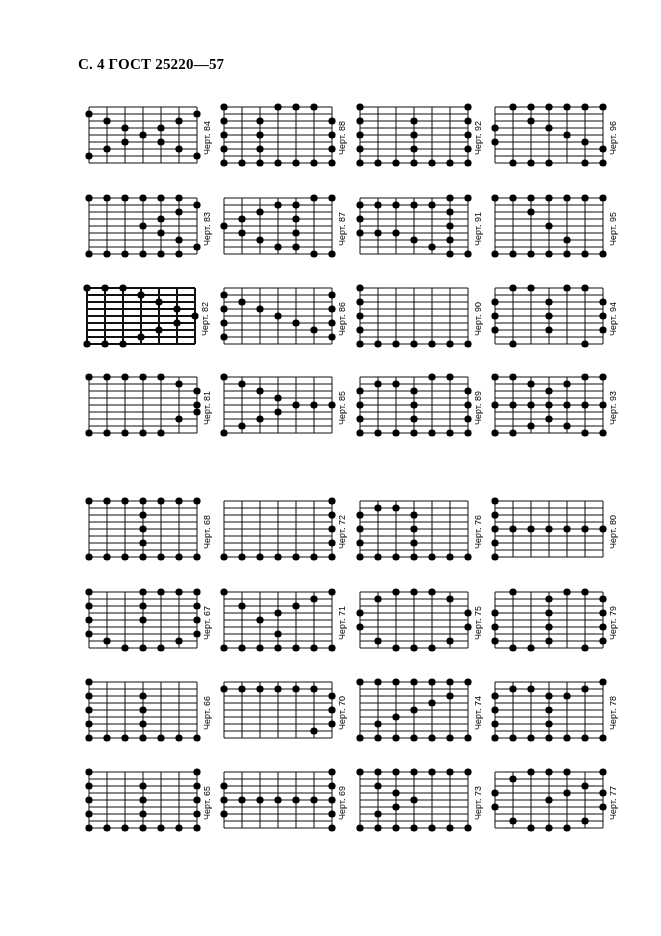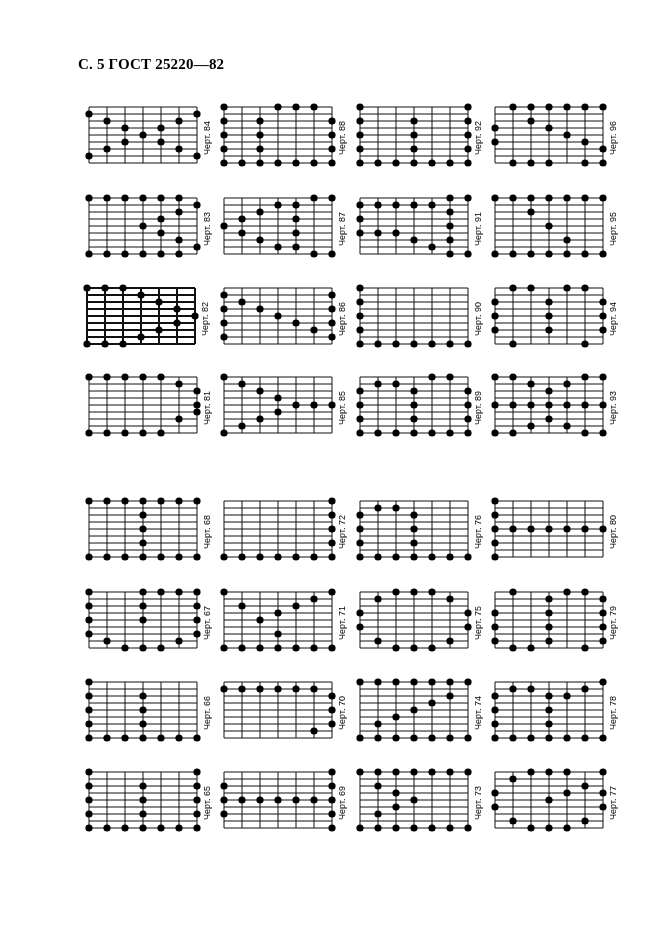--- a/index.html
+++ b/index.html
@@ -5,21 +5,21 @@
   html, body { margin: 0; padding: 0; background: #ffffff; }
   body { width: 661px; height: 936px; position: relative; overflow: hidden; font-family: "Liberation Serif", serif; color: #000; }
   .page-header { position: absolute; left: 78px; top: 56px; font-size: 15px; font-weight: bold; font-family: "Liberation Serif", serif; letter-spacing: 0.2px; }
   .figure { position: absolute; }
   .figure svg { display: block; overflow: visible; }
   .fig-label { position: absolute; font-family: "Liberation Sans", sans-serif; font-size: 9px; white-space: nowrap; transform: rotate(-90deg); transform-origin: left top; }
 </style>
 </head>
 <body>
 
-<div class="page-header">С. 5 ГОСТ 25220—82</div>
+<div class="page-header">С. 4 ГОСТ 25220—57</div>
 
 <div id="figures">
     <div class="figure" style="left: 85px; top: 103px;">
       <svg width="116" height="64" viewBox="-4 -4 116 64">
         <line x1="0" x2="108" y1="0" y2="0" stroke="#111" stroke-width="1"></line>
         <line x1="0" x2="108" y1="7" y2="7" stroke="#111" stroke-width="1"></line>
         <line x1="0" x2="108" y1="14" y2="14" stroke="#111" stroke-width="1"></line>
         <line x1="0" x2="108" y1="21" y2="21" stroke="#111" stroke-width="1"></line>
         <line x1="0" x2="108" y1="28" y2="28" stroke="#111" stroke-width="1"></line>
         <line x1="0" x2="108" y1="35" y2="35" stroke="#111" stroke-width="1"></line>

